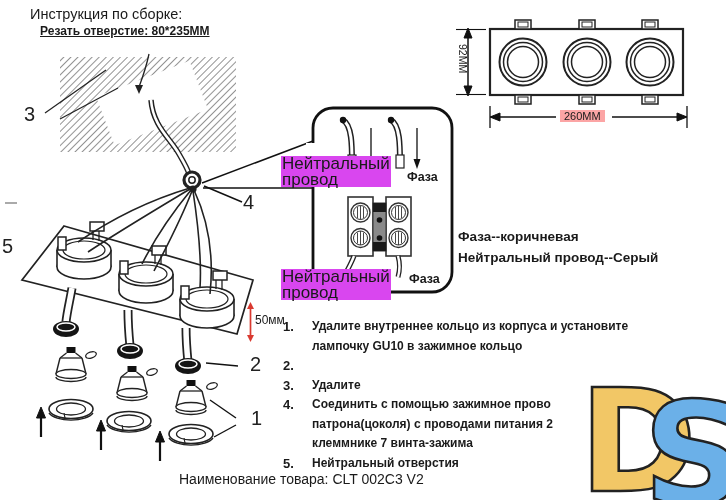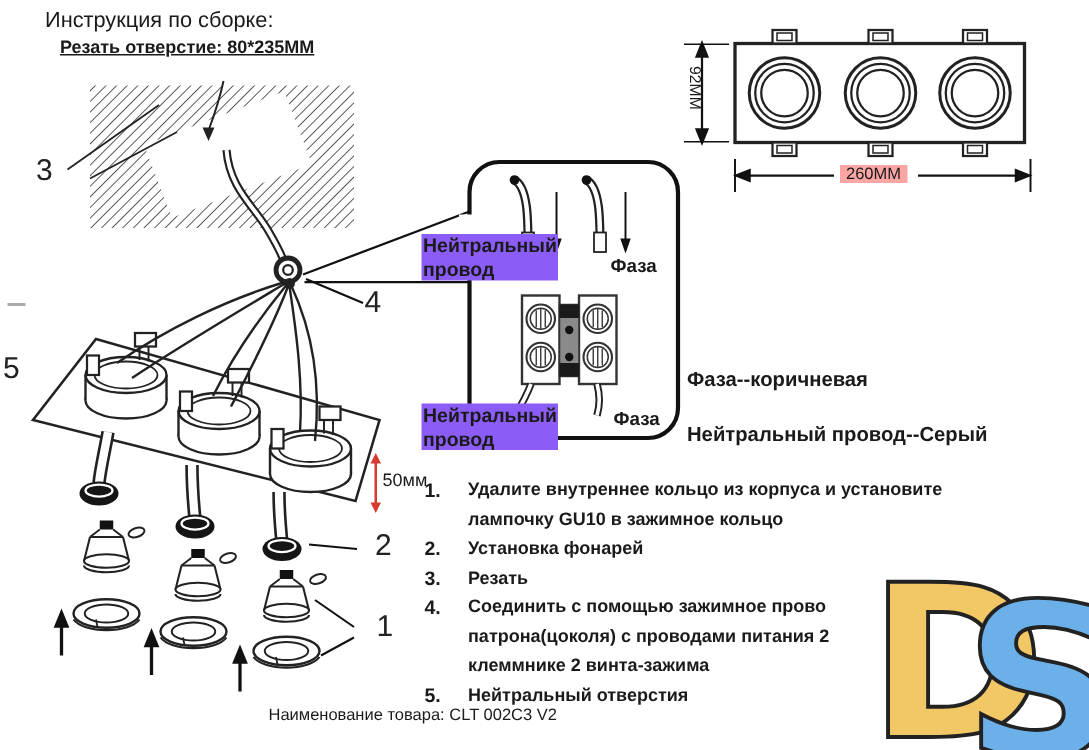--- a/index.html
+++ b/index.html
@@ -8,36 +8,36 @@
   .abs{position:absolute;white-space:nowrap;}
   .title{left:30px;top:6px;font-size:14.5px;}
   .cutnote{left:40px;top:24px;font-size:12px;font-weight:bold;text-decoration:underline;}
   .numlabel{font-size:20px;color:#222;}
   .n3{left:24px;top:103px;}
   .n5{left:2px;top:235px;}
   .n4{left:243px;top:191px;}
   .n2{left:250px;top:353px;}
   .n1{left:251px;top:407px;}
   .depth{left:255px;top:313px;font-size:12px;}
-  .wire-label{font-size:13px;font-weight:bold;line-height:15.5px;background:#8b5cf6;padding:0 1px;}
+  .wire-label{font-size:17px;font-weight:normal;line-height:15.5px;background:#d946ef;padding:0 1px;}
   .neutral-top{left:281px;top:156px;}
   .phase-top{left:407px;top:170px;font-size:12.5px;font-weight:bold;}
   .neutral-bottom{left:281px;top:269px;}
   .phase-bottom{left:409px;top:272px;font-size:12.5px;font-weight:bold;}
   .wire-label span{display:block;}
   .colornote{left:458px;top:226px;font-size:13.5px;font-weight:bold;line-height:21px;}
-  .colornote span{display:block;margin-top:16px;}
+  .colornote span{display:block;}
   .dim92{left:469px;top:44px;font-size:10.5px;transform:rotate(90deg);transform-origin:left top;}
   .dim260{left:560px;top:110px;font-size:11px;background:#fca5a5;padding:0 4px;}
   .steps{left:283px;top:317px;width:410px;}
   .step{display:flex;margin:0;}
   .step-num{width:29px;font-size:13px;font-weight:bold;line-height:19.5px;flex:none;}
   .step-text{font-size:12px;font-weight:bold;line-height:19.5px;}
   .step-text span{display:block;white-space:nowrap;}
-  .product{left:179px;top:471px;font-size:11px;text-align:right;}
+  .product{left:179px;top:471px;font-size:14px;text-align:right;}
   .logo{left:583px;top:383px;width:143px;height:117px;background:#fff;overflow:hidden;}
   svg{display:block;}
   .art{position:absolute;left:0;top:0;pointer-events:none;}
 </style>
 </head>
 <body>
 
 <div class="sheet">
 
   <svg class="art" width="726" height="500" viewBox="0 0 726 500">
@@ -353,36 +353,33 @@
   <div class="abs steps">
     <div class="step">
       <span class="step-num">1.</span>
       <span class="step-text">
         <span>Удалите внутреннее кольцо из корпуса и установите</span>
         <span>лампочку GU10 в зажимное кольцо</span>
       </span>
     </div>
     <div class="step">
       <span class="step-num">2.</span>
-      <span class="step-text">
-        <span>Установка фонарей</span>
-      </span>
     </div>
     <div class="step">
       <span class="step-num">3.</span>
       <span class="step-text">
-        <span>Резать</span>
+        <span>Удалите</span>
       </span>
     </div>
     <div class="step">
       <span class="step-num">4.</span>
       <span class="step-text">
         <span>Соединить с помощью зажимное прово</span>
         <span>патрона(цоколя) с проводами питания 2</span>
-        <span>клеммнике 2 винта-зажима</span>
+        <span>клеммнике 7 винта-зажима</span>
       </span>
     </div>
     <div class="step">
       <span class="step-num">5.</span>
       <span class="step-text">
         <span>Нейтральный отверстия</span>
       </span>
     </div>
   </div>
 

